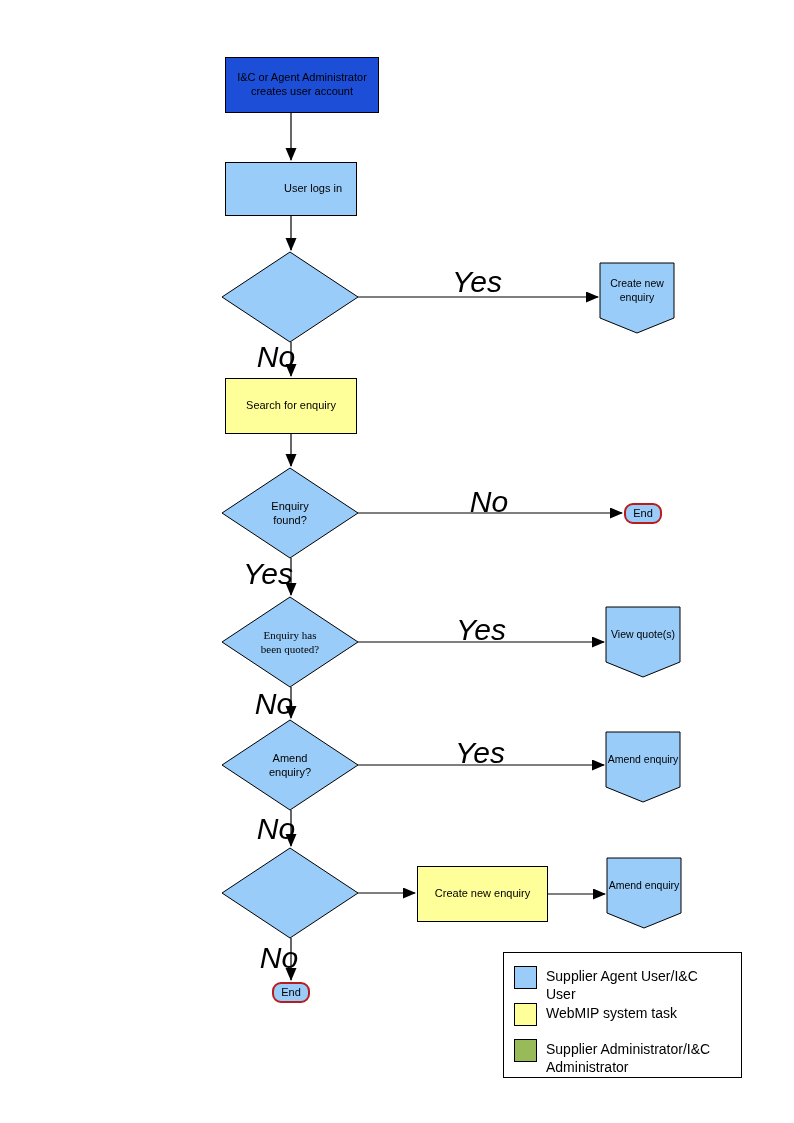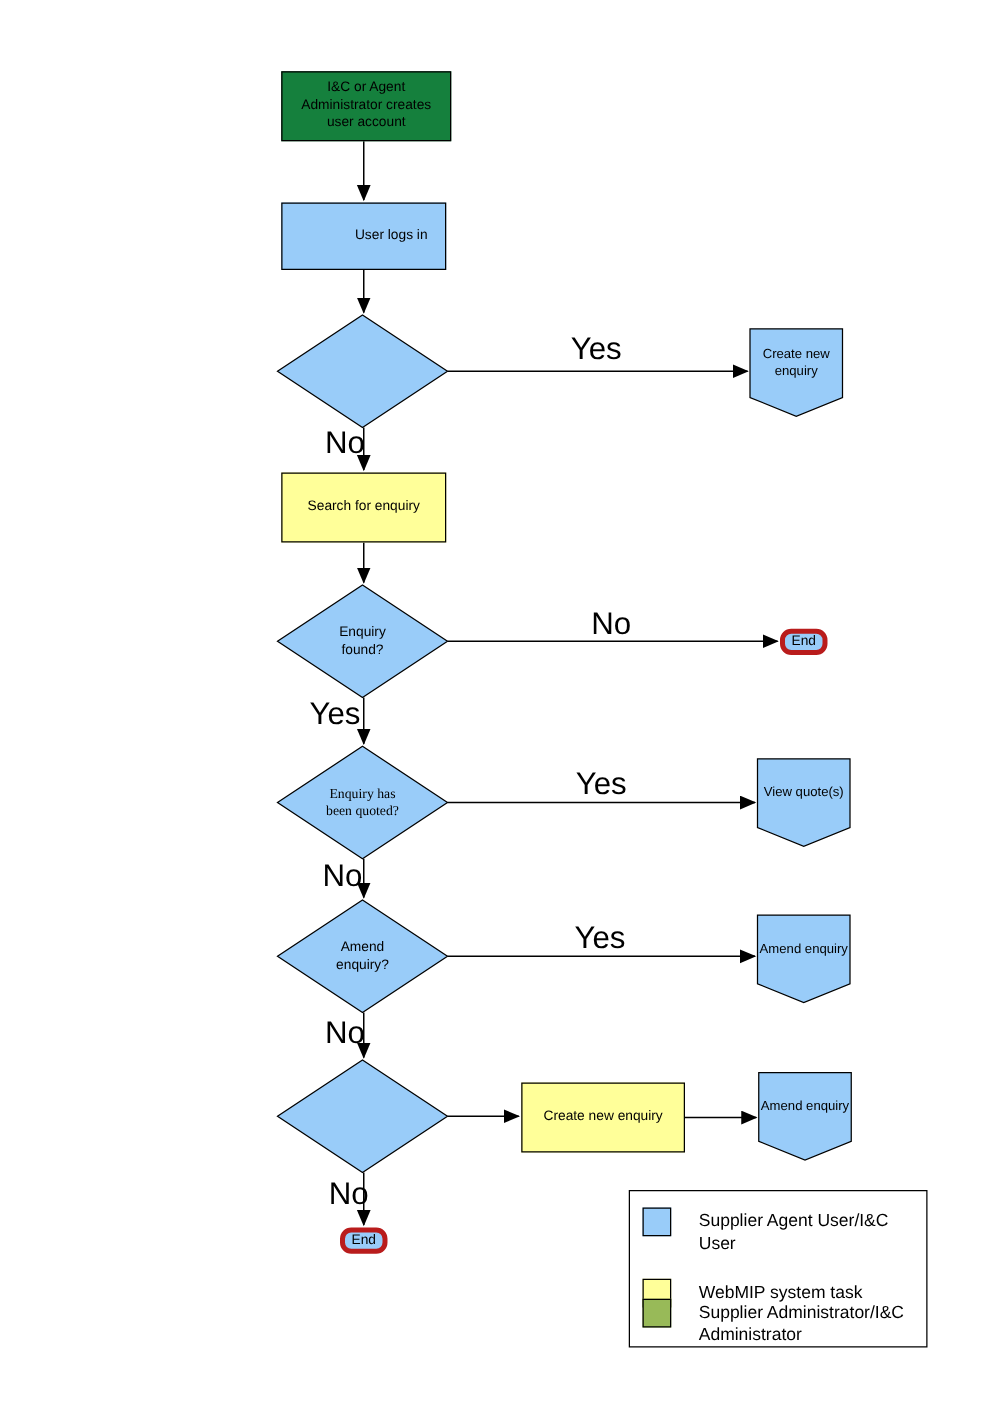--- a/index.html
+++ b/index.html
@@ -18,50 +18,51 @@
     display: flex;
     align-items: center;
     justify-content: center;
     text-align: center;
     font-size: 11px;
     line-height: 1.25;
     box-sizing: border-box;
   }
   .rect  { border: 1px solid #000000; }
   .endcap {
-    border: 4px solid #b91c1c;
+    border: 2px solid #b91c1c;
     border-radius: 9px;
     font-size: 11px;
   }
   .shape-label {
     position: absolute;
     display: flex;
     align-items: center;
     justify-content: center;
     text-align: center;
     font-size: 11px;
     line-height: 1.3;
   }
   .pent-label { font-size: 10.5px; }
   .elabel {
     position: absolute;
     transform: translateX(-50%);
-    font-size: 25px;
+    font-size: 30px;
     line-height: 1.05;
     white-space: nowrap;
+    font-style: italic;
   }
   .legend {
     position: absolute;
     left: 503px; top: 952px;
     width: 239px; height: 126px;
     border: 1px solid #000000;
     background: #ffffff;
     box-sizing: border-box;
   }
-  .lrow { position: absolute; left: 10px; display: flex; gap: 22px; align-items: flex-start; }
+  .lrow { position: absolute; left: 10px; display: flex; gap: 9px; align-items: flex-start; }
   .swatch { width: 21px; height: 21px; border: 1px solid #000000; flex: none; box-sizing: content-box; }
   .llabel { font-size: 14px; line-height: 1.28; padding-top: 2px; width: 180px; }
 </style>
 </head>
 <body>
 
 <div class="page">
 
   <svg class="layer" viewBox="0 0 794 1123" xmlns="http://www.w3.org/2000/svg">
     <defs>
@@ -93,21 +94,21 @@
       <polygon points="290,597 358,642 290,687 222,642" fill="#99CCF9"></polygon>
       <polygon points="290,720 358,765 290,810 222,765" fill="#99CCF9"></polygon>
       <polygon points="290,848 358,893 290,938 222,893" fill="#99CCF9"></polygon>
       <polygon points="600,263 674,263 674,318 637,333 600,318" fill="#99CCF9"></polygon>
       <polygon points="606,607 680,607 680,662 643,677 606,662" fill="#99CCF9"></polygon>
       <polygon points="606,732 680,732 680,787 643,802 606,787" fill="#99CCF9"></polygon>
       <polygon points="607,858 681,858 681,913 644,928 607,913" fill="#99CCF9"></polygon>
     </g>
   </svg>
 
-  <div class="node rect" style="left: 225px; top: 57px; width: 136px; height: 56px; padding: 0px 3px; background-color: #15803d;">I&amp;C or Agent Administrator creates user account</div>
+  <div class="node rect" style="left: 225px; top: 57px; width: 154px; height: 56px; padding: 0px 3px; background-color: #1d4ed8;">I&amp;C or Agent Administrator creates user account</div>
 
   <div class="node rect" style="left: 225px; top: 162px; width: 132px; height: 54px; background-color: rgb(153, 204, 249); padding-left: 44px;">User logs in</div>
 
   <div class="node rect" style="left: 225px; top: 378px; width: 132px; height: 56px; background-color: rgb(255, 255, 153);">Search for enquiry</div>
 
   <div class="node rect" style="left: 417px; top: 866px; width: 131px; height: 56px; background-color: rgb(255, 255, 153);">Create new enquiry</div>
 
   <div class="node endcap" style="left: 624px; top: 503px; width: 38px; height: 21px; background-color: rgb(153, 204, 249);">End</div>
 
   <div class="node endcap" style="left: 272px; top: 982px; width: 38px; height: 21px; background-color: rgb(153, 204, 249);">End</div>
@@ -136,21 +137,21 @@
   <div class="elabel" style="left:274px; top:688px;">No</div>
   <div class="elabel" style="left:480px; top:737px;">Yes</div>
   <div class="elabel" style="left:276px; top:813px;">No</div>
   <div class="elabel" style="left:279px; top:942px;">No</div>
 
   <div class="legend">
     <div class="lrow" style="top:13px;">
       <div class="swatch" style="background-color: rgb(153, 204, 249);"></div>
       <div class="llabel">Supplier Agent User/I&amp;C User</div>
     </div>
-    <div class="lrow" style="top:50px;margin-top:20px;">
+    <div class="lrow" style="top:50px;">
       <div class="swatch" style="background-color: rgb(255, 255, 153);"></div>
       <div class="llabel">WebMIP system task</div>
     </div>
     <div class="lrow" style="top:86px;justify-content:center;">
       <div class="swatch" style="background-color: rgb(152, 186, 88);"></div>
       <div class="llabel">Supplier Administrator/I&amp;C Administrator</div>
     </div>
   </div>
 
 </div>

